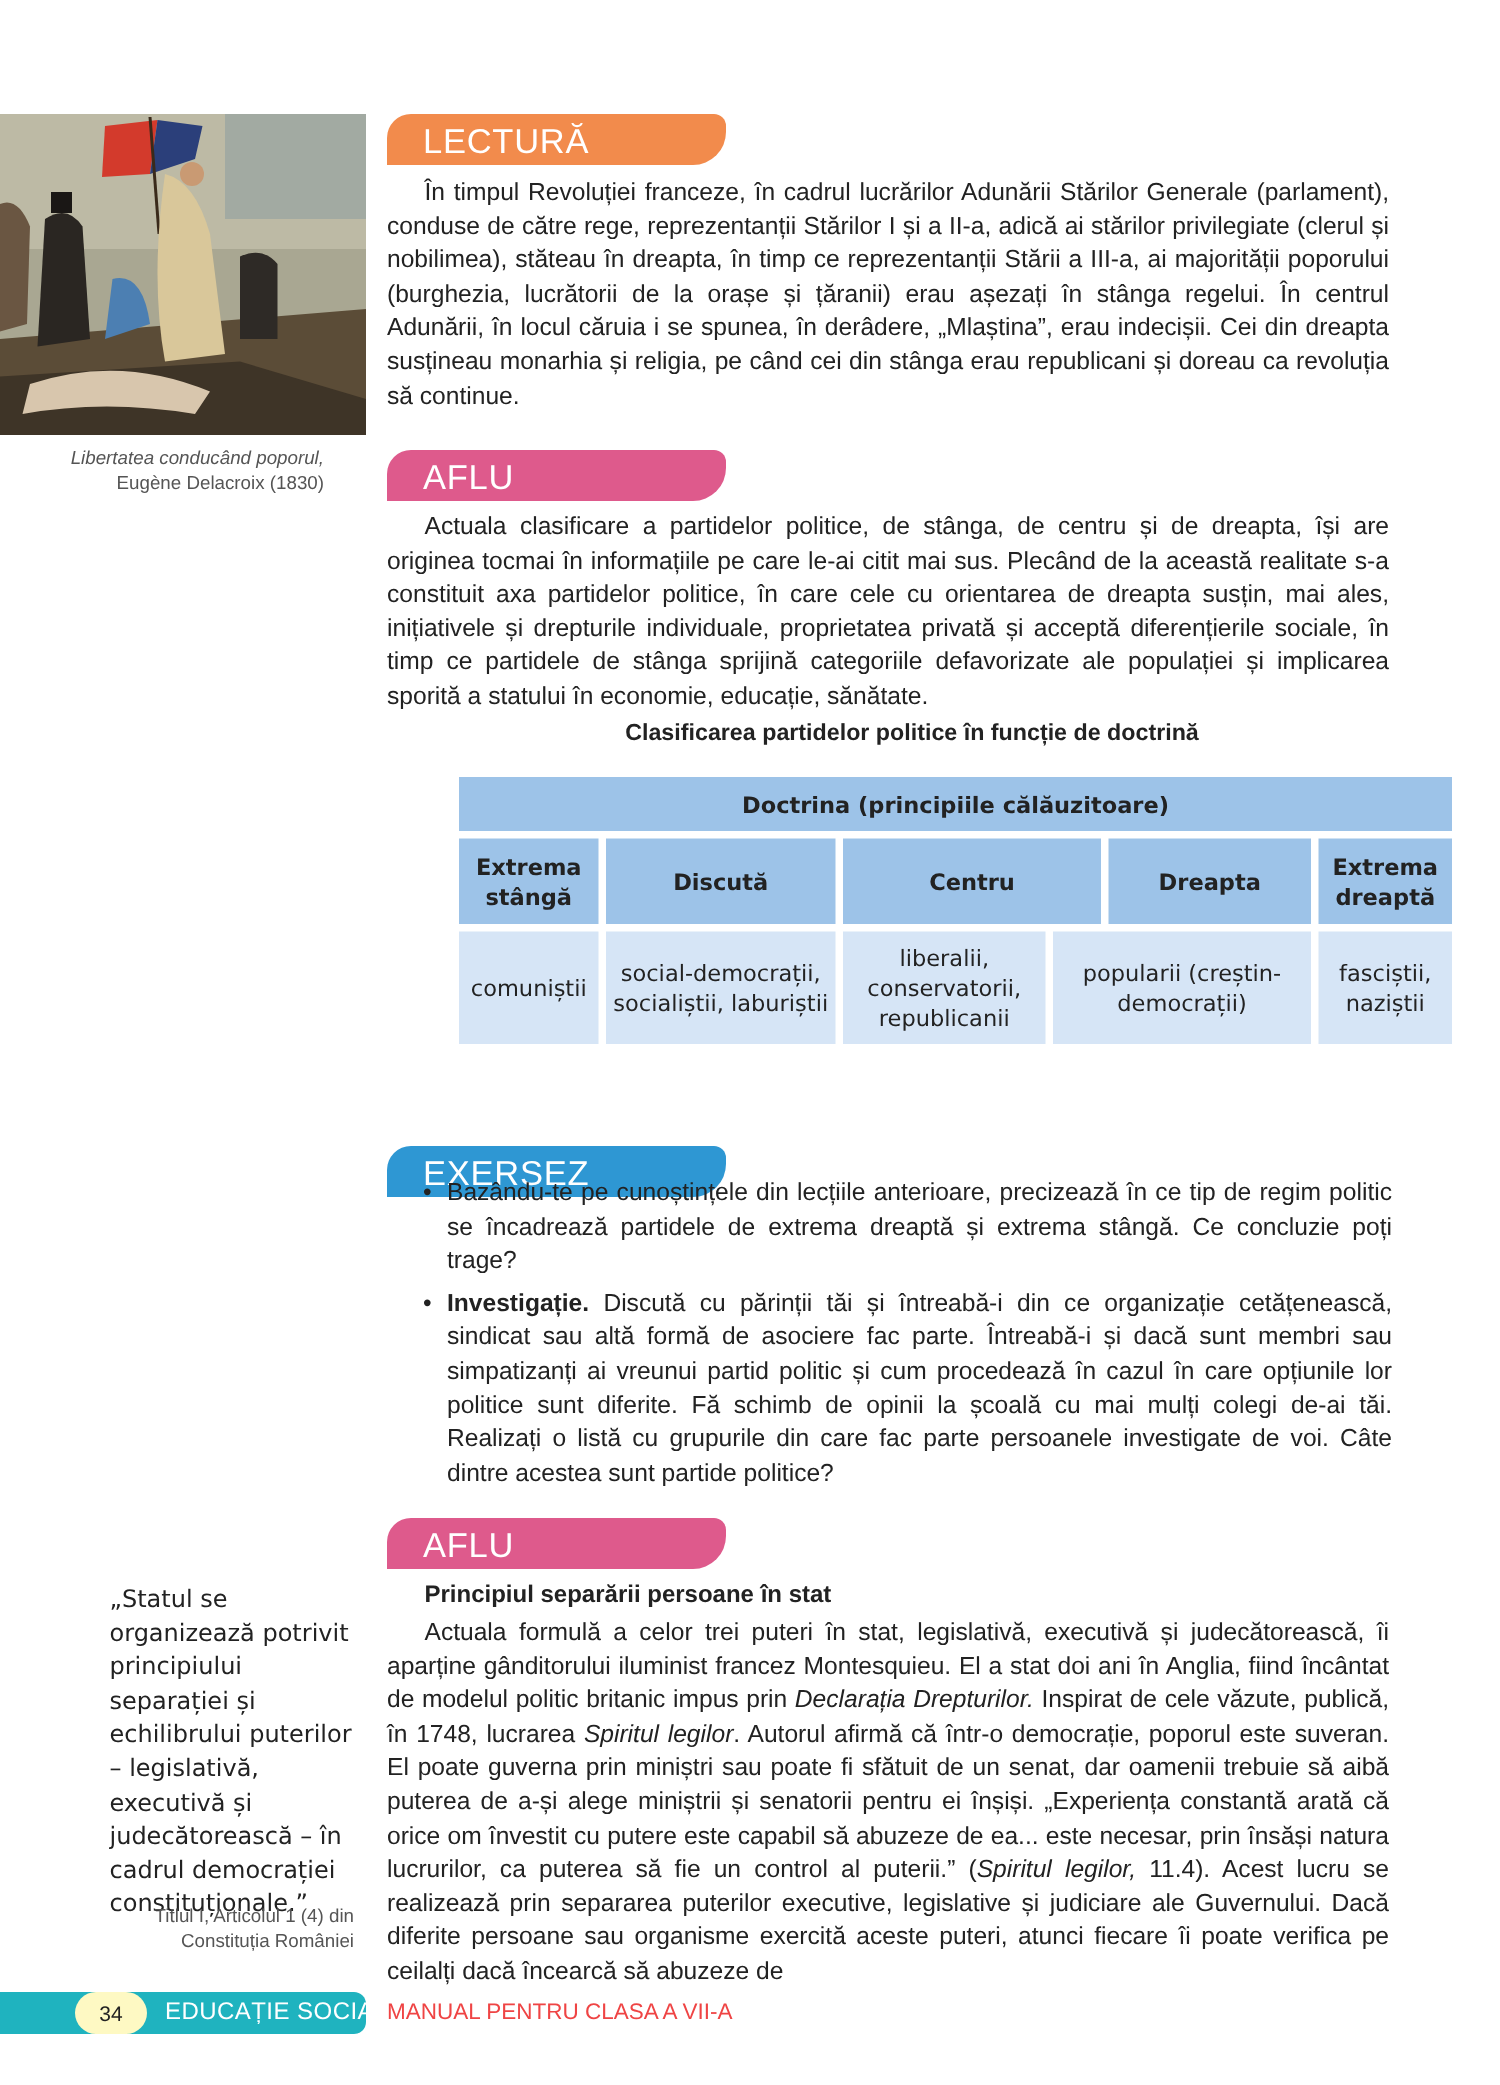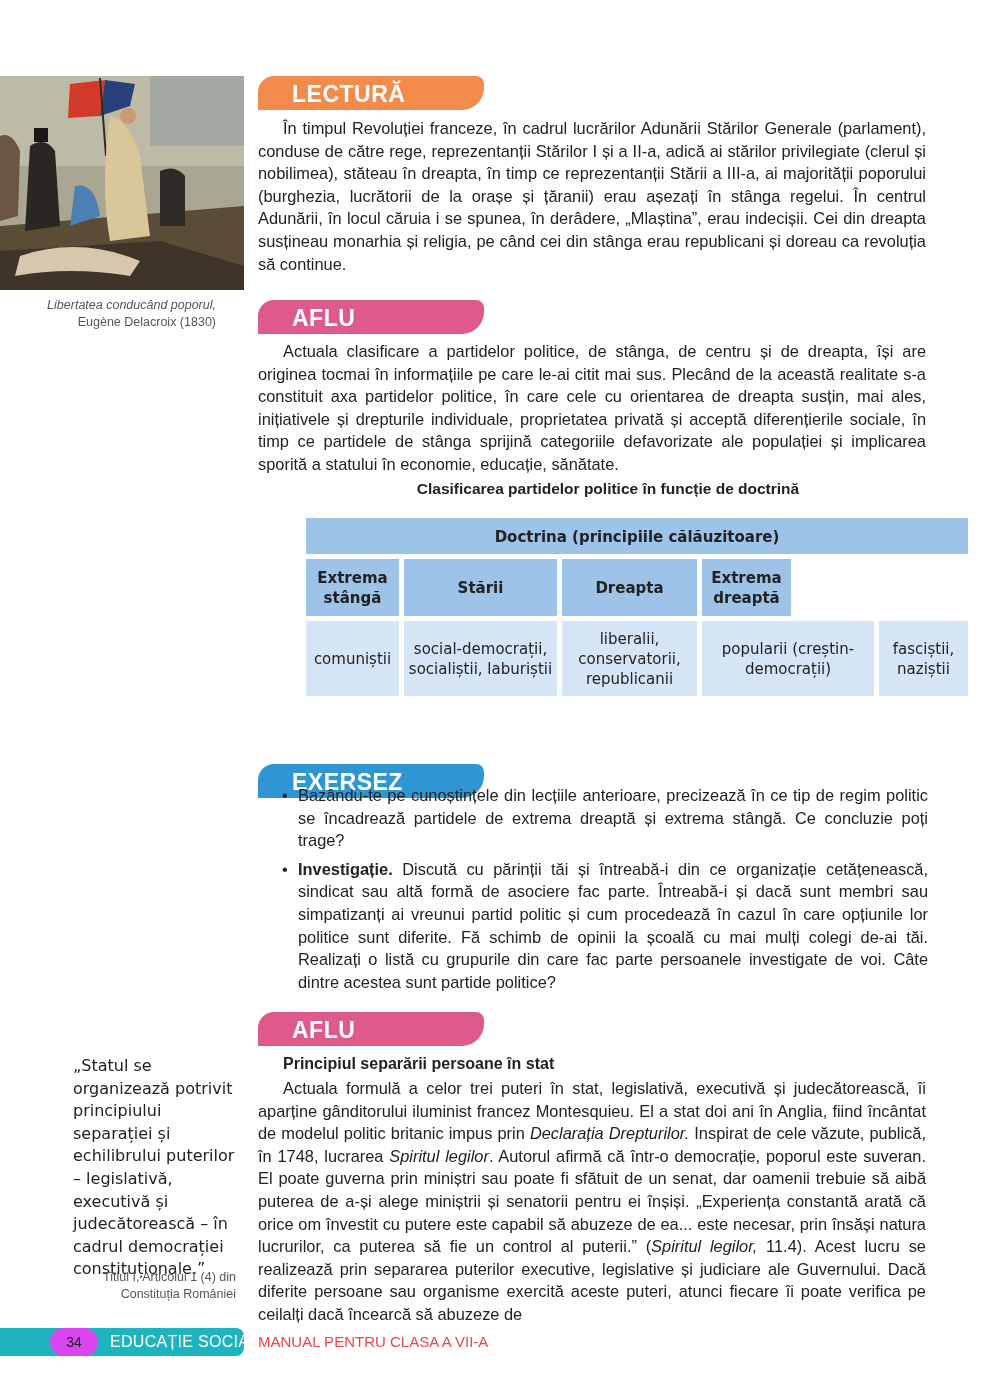--- a/index.html
+++ b/index.html
@@ -19,23 +19,23 @@
   .caption {
     left: 40px; top: 297px; width: 176px; text-align: right;
     font-family: "Liberation Sans", sans-serif; font-size: 12.5px; line-height: 17px; color: #555;
   }
   .caption .l1 { font-style: italic; }
 
   
   .banner {
     left: 258px; width: 226px; height: 34px;
     border-radius: 16px 8px 22px 0;
-    color: #fff; font-family: "Liberation Sans", sans-serif; font-weight: bold;
+    color: #fff; font-family: "Liberation Sans", sans-serif; font-weight: normal;
     font-size: 23px; letter-spacing: 0.5px; line-height: 36px;
-    padding-left: 34px; box-sizing: border-box;
+    padding-left: 24px; box-sizing: border-box;
   }
   .banner.orange { background: #f28b4c; top: 76px; }
   .banner.pink1 { background: #de5a8c; top: 300px; }
   .banner.blue { background: #2e97d3; top: 764px; }
   .banner.pink2 { background: #de5a8c; top: 1012px; }
 
   
   .para {
     left: 258px; width: 668px;
     font-family: "Liberation Sans", sans-serif; font-size: 16.4px; line-height: 22.6px;
@@ -85,21 +85,21 @@
     left: 60px; top: 1269px; width: 176px; text-align: right;
     font-family: "Liberation Sans", sans-serif; font-size: 12.5px; line-height: 17px; color: #555;
   }
 
   
   .footer-bar {
     left: 0; top: 1328px; width: 244px; height: 28px; background: #1fb3bf;
     border-radius: 0 8px 8px 0;
   }
   .page-pill {
-    left: 50px; top: 1328px; width: 48px; height: 28px; background: #d946ef;
+    left: 50px; top: 1328px; width: 48px; height: 28px; background: #fef9c3;
     border-radius: 14px; text-align: center; line-height: 28px;
     font-family: "Liberation Sans", sans-serif; font-size: 14px; color: #222;
   }
   .footer-subject {
     left: 110px; top: 1328px; line-height: 28px;
     font-family: "Liberation Sans", sans-serif; font-size: 16px; color: #fff; letter-spacing: 0.3px;
   }
   .footer-manual {
     left: 258px; top: 1328px; line-height: 28px;
     font-family: "Liberation Sans", sans-serif; font-size: 15px; color: #ef4444;
@@ -142,21 +142,22 @@
 <div class="abs para p-aflu1">
   <span class="indent">Actuala clasificare a partidelor politice, de stânga, de centru și de dreapta, își are originea tocmai în informațiile pe care le-ai citit mai sus. Plecând de la această realitate s-a constituit axa partidelor politice, în care cele cu orientarea de dreapta susțin, mai ales, inițiativele și drepturile individuale, proprietatea privată și acceptă diferențierile sociale, în timp ce partidele de stânga sprijină categoriile defavorizate ale populației și implicarea sporită a statului în economie, educație, sănătate.</span>
 </div>
 
 <div class="abs table-title">Clasificarea partidelor politice în funcție de doctrină</div>
 
 <div class="abs dtable">
   <div class="head">Doctrina (principiile călăuzitoare)</div>
   <div class="row hrow">
     <div class="cell c1">Extrema stângă</div>
-    <div class="cell c2">Stării</div>
+    <div class="cell c2">Discută</div>
+    <div class="cell c3">Centru</div>
     <div class="cell c4">Dreapta</div>
     <div class="cell c5">Extrema dreaptă</div>
   </div>
   <div class="row vrow">
     <div class="cell c1">comuniștii</div>
     <div class="cell c2">social-democrații, socialiștii, laburiștii</div>
     <div class="cell c4">liberalii, conservatorii, republicanii</div>
     <div class="cell c3">popularii (creștin-democrații)</div>
     <div class="cell c5">fasciștii, naziștii</div>
   </div>

